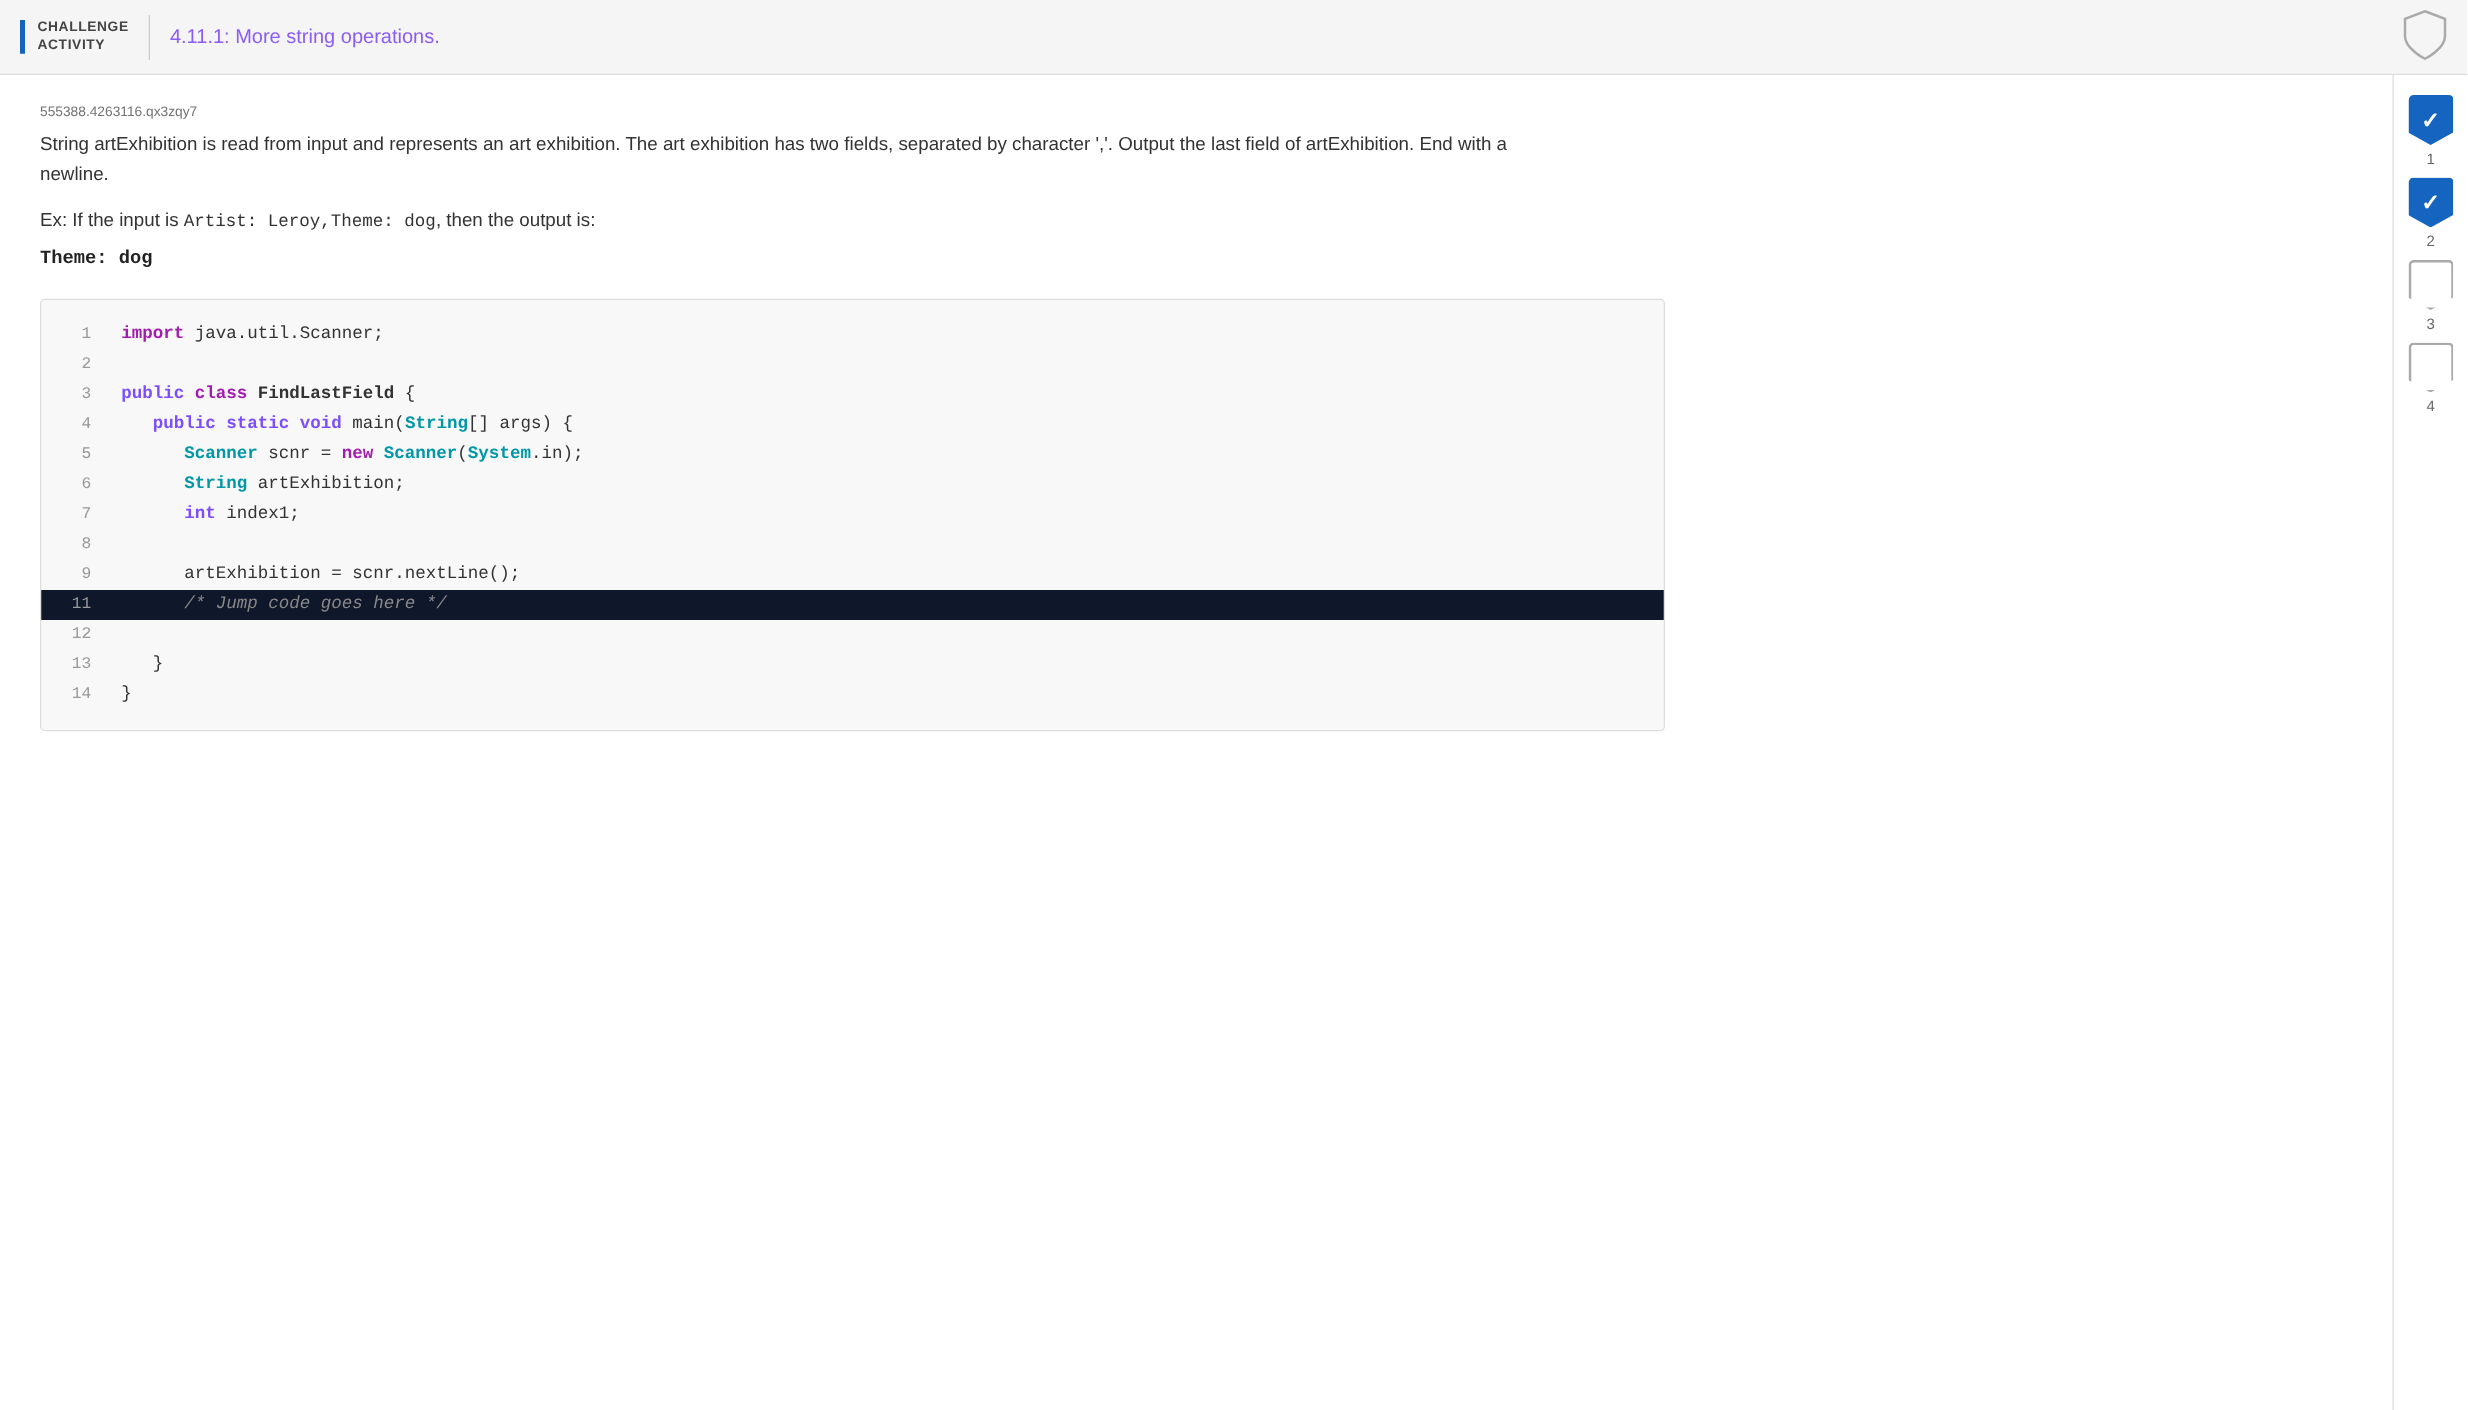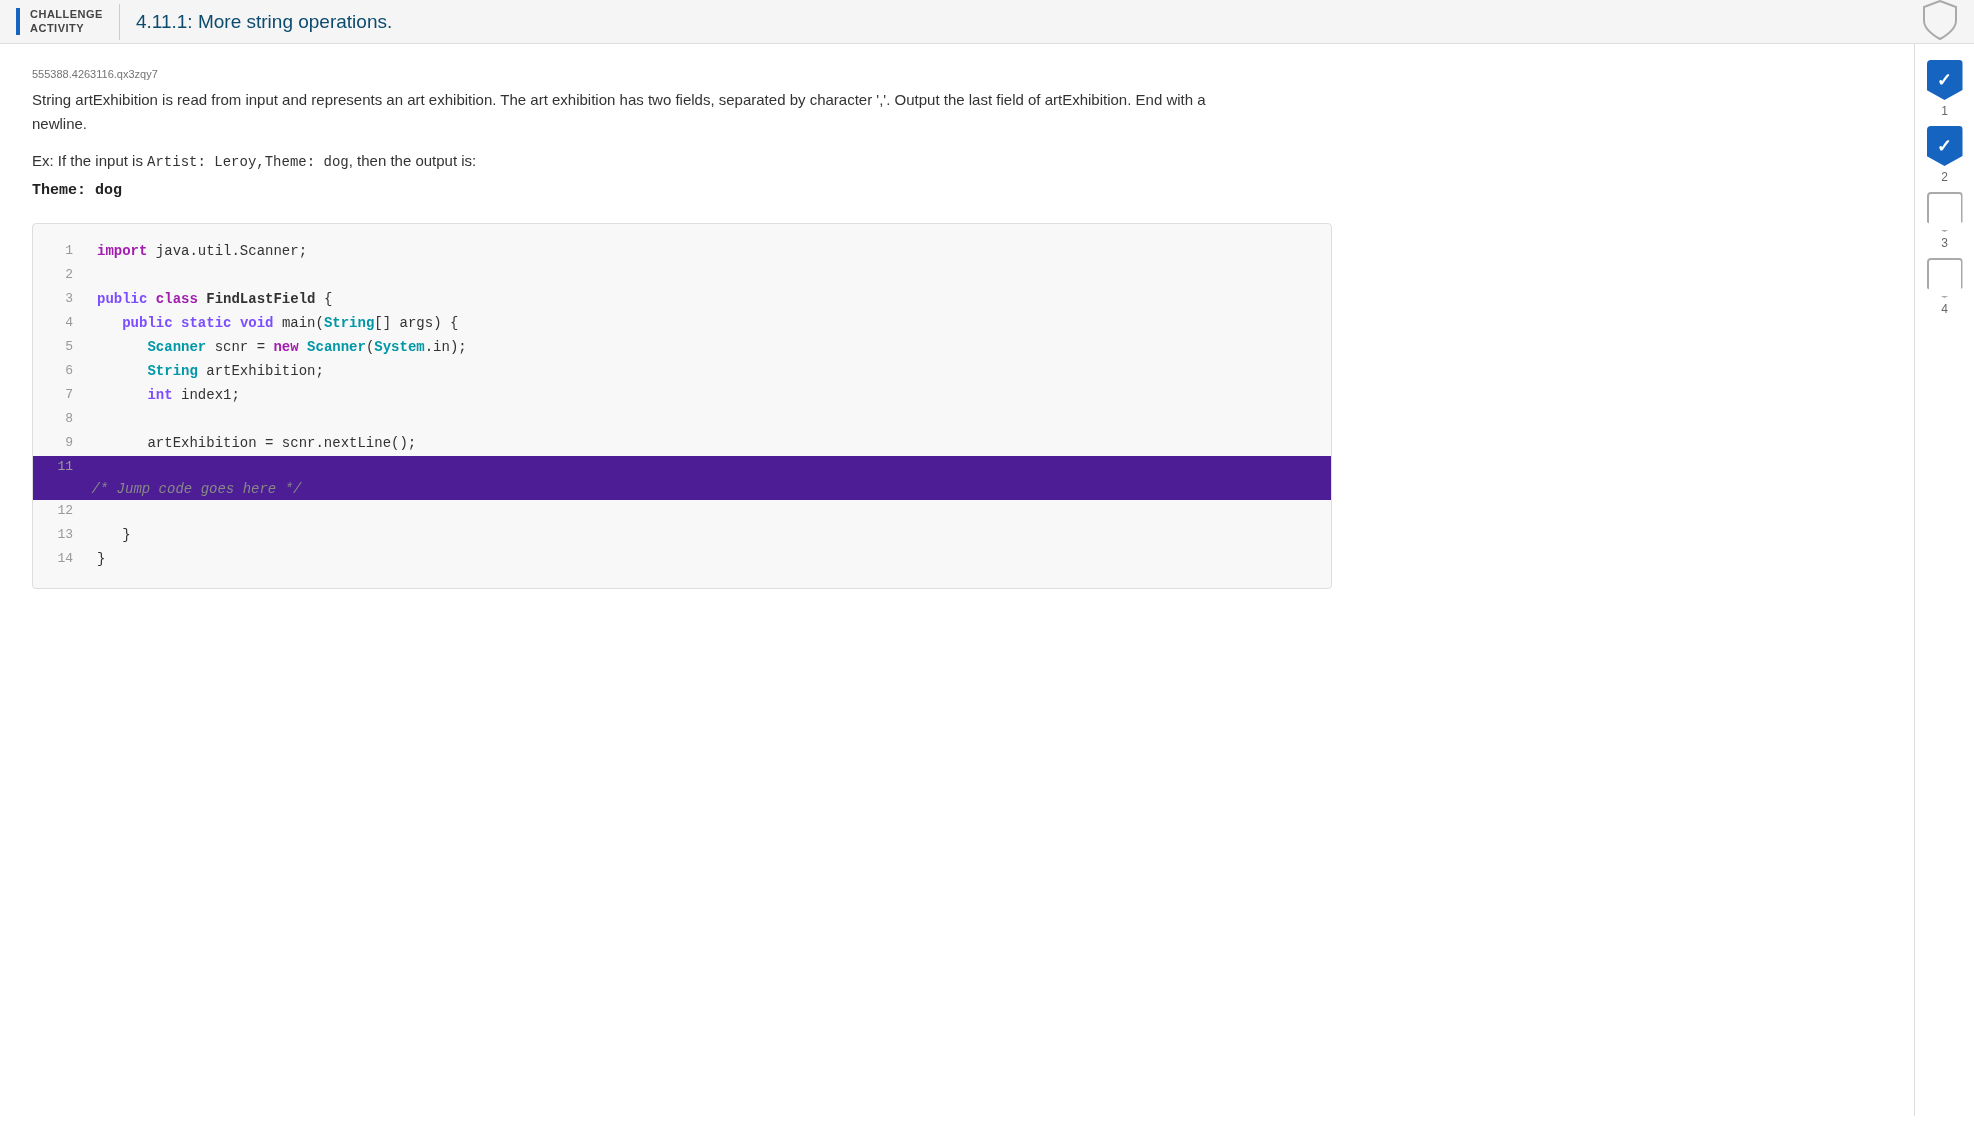--- a/index.html
+++ b/index.html
@@ -4,21 +4,21 @@
   <style>
     * { box-sizing: border-box; margin: 0; padding: 0; }
     body { font-family: 'Segoe UI', Arial, sans-serif; font-size: 15px; background: #fff; color: #333; }
 
     
     .header {
       display: flex;
       align-items: center;
       border-bottom: 1px solid #ddd;
       background: #f5f5f5;
-      height: 44px;
+      height: 60px;
       padding: 0 16px;
     }
     .header-badge {
       display: flex;
       flex-direction: column;
       justify-content: center;
       border-left: 4px solid #1565c0;
       padding-left: 10px;
       margin-right: 16px;
     }
@@ -30,22 +30,22 @@
       letter-spacing: 0.5px;
       text-transform: uppercase;
     }
     .header-divider {
       width: 1px;
       height: 36px;
       background: #ccc;
       margin-right: 16px;
     }
     .header-title {
-      font-size: 19px;
-      color: #0c4a6e;
+      font-size: 16px;
+      color: #8b5cf6;
       font-weight: 400;
     }
     .header-shield {
       margin-left: auto;
     }
     .shield-icon {
       width: 36px;
       height: 42px;
     }
 
@@ -115,22 +115,21 @@
     }
 
     .code-line {
       display: flex;
       align-items: flex-start;
       min-height: 24px;
       padding: 0 8px;
     }
 
     .code-line.highlighted {
-      background: #4c1d95;
-      flex-direction: column;
+      background: #0f172a;
     }
 
     .line-num {
       width: 32px;
       text-align: right;
       color: #999;
       margin-right: 24px;
       user-select: none;
       flex-shrink: 0;
       font-size: 13px;

